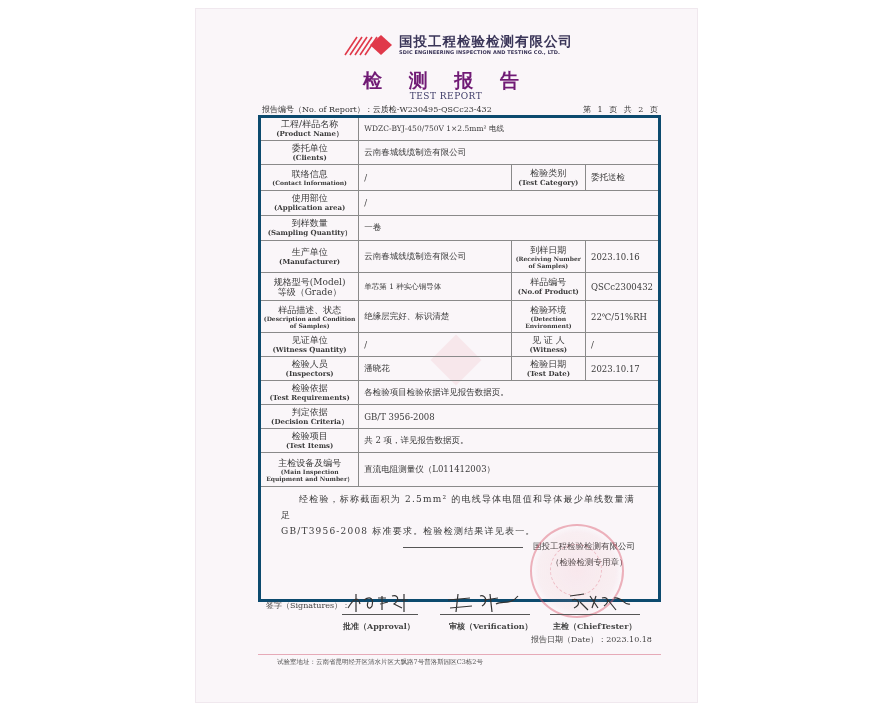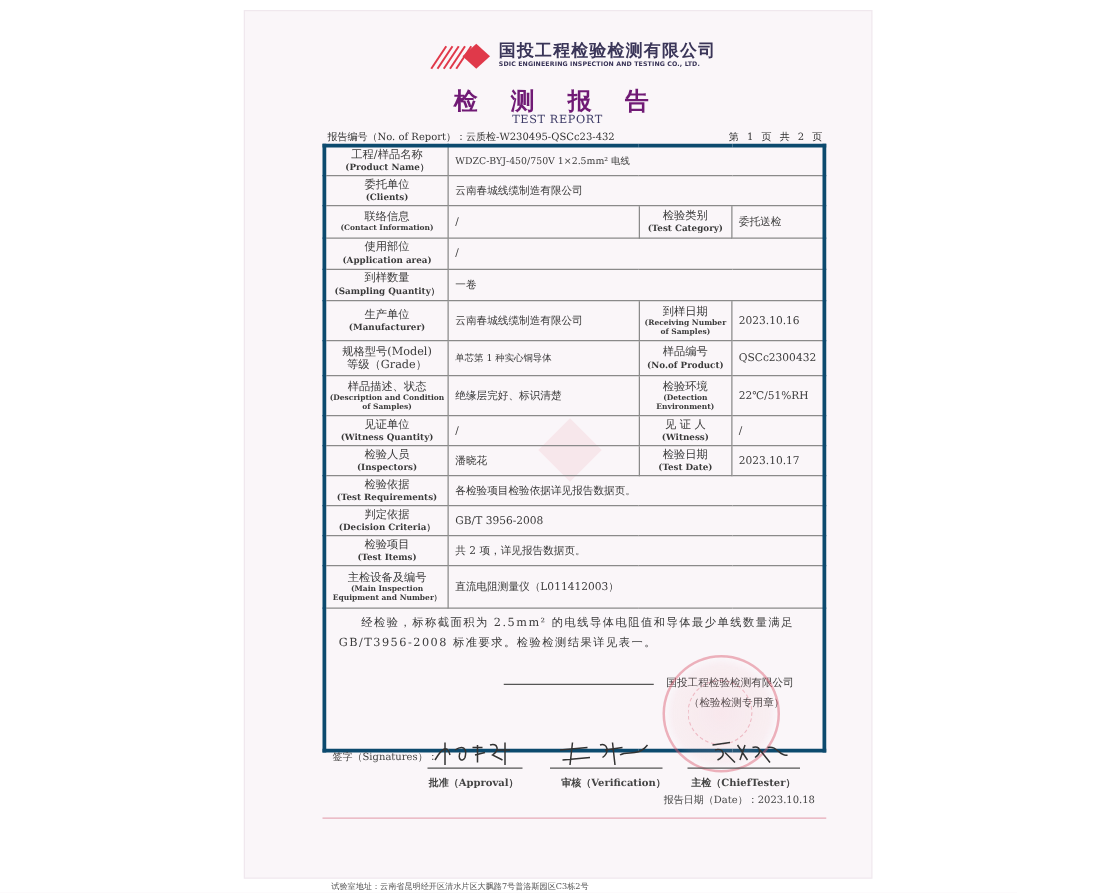--- a/index.html
+++ b/index.html
@@ -18,38 +18,38 @@
   .page-no { position:absolute; left:583px; top:104px; font-size:8px; color:#333; letter-spacing:2px; }
   .tbl { position:absolute; left:258px; top:115px; width:403px; border:3px solid #0c4a6e; border-collapse:collapse; }
   .tbl td { border:1px solid #8a8a8a; font-size:8.5px; padding:0 5px; vertical-align:middle; color:#3a3a3a; }
   .tbl td.lbl { text-align:center; padding:0 1px; line-height:10px; }
   .lbl .cn { font-size:9px; display:block; }
   .lbl .en { font-size:7px; display:block;font-weight:bold; }
   .lbl .en.sm { font-size:6px; line-height:7px; }
   .val { font-size:9px; }
   .val.sm { font-size:7.5px; }
   .concl-head { text-align:center; font-weight:bold; font-size:9px; }
-  .concl-body { position:relative; height:104px; padding:4px 10px !important; vertical-align:top !important; }
+  .concl-body { position:relative; height:104px; padding:4px 20px !important; vertical-align:top !important; }
   .concl-text { font-size:9px; line-height:16px; letter-spacing:1.2px; }
   .concl-text .indent { display:inline-block; width:18px; }
   .sig-line-left { position:absolute; left:142px; top:60px; width:120px; border-top:1px solid #555; }
   .co-name { position:absolute; left:272px; top:54px; font-size:8.5px; }
   .co-seal { position:absolute; left:290px; top:70px; font-size:8.5px; }
   .stamp { position:absolute; left:530px; top:524px; width:90px; height:90px; border-radius:50%;
            border:2px solid rgba(220,90,110,0.45); background:radial-gradient(circle, rgba(240,170,180,0.18) 0%, rgba(240,170,180,0.10) 60%, rgba(255,255,255,0) 70%); pointer-events:none; }
   .stamp-inner { position:absolute; left:18px; top:18px; width:50px; height:50px; border-radius:50%; border:1px dashed rgba(220,100,120,0.35); }
   .watermark { position:absolute; left:438px; top:342px; width:36px; height:36px; transform:rotate(45deg);
                background:rgba(230,120,140,0.12); pointer-events:none; }
   .sigs { position:absolute; left:266px; top:600px; font-size:8px; color:#444; }
   .sig { position:absolute; top:590px; height:24px; border-bottom:1px solid #555; }
   .sig svg { width:100%; height:100%; }
   .sig-label { position:absolute; top:621px; font-size:8px; color:#444;font-weight:bold; }
   .report-date { position:absolute; left:531px; top:634px; font-size:8px; color:#444; }
   .footer-line { position:absolute; left:258px; top:654px; width:403px; border-top:1px solid #e6aab8; }
-  .footer { position:absolute; left:0; width:736px; top:658px; text-align:center; font-size:6.5px; color:#555;margin-top:47px; }
+  .footer { position:absolute; left:12px; width:736px; top:658px; text-align:center; font-size:6.5px; color:#555; }
 </style>
 </head>
 <body>
 
 <div class="page"></div>
 
 <div class="watermark"></div>
 
 <div class="logo-row">
   <div class="logo-mark">

